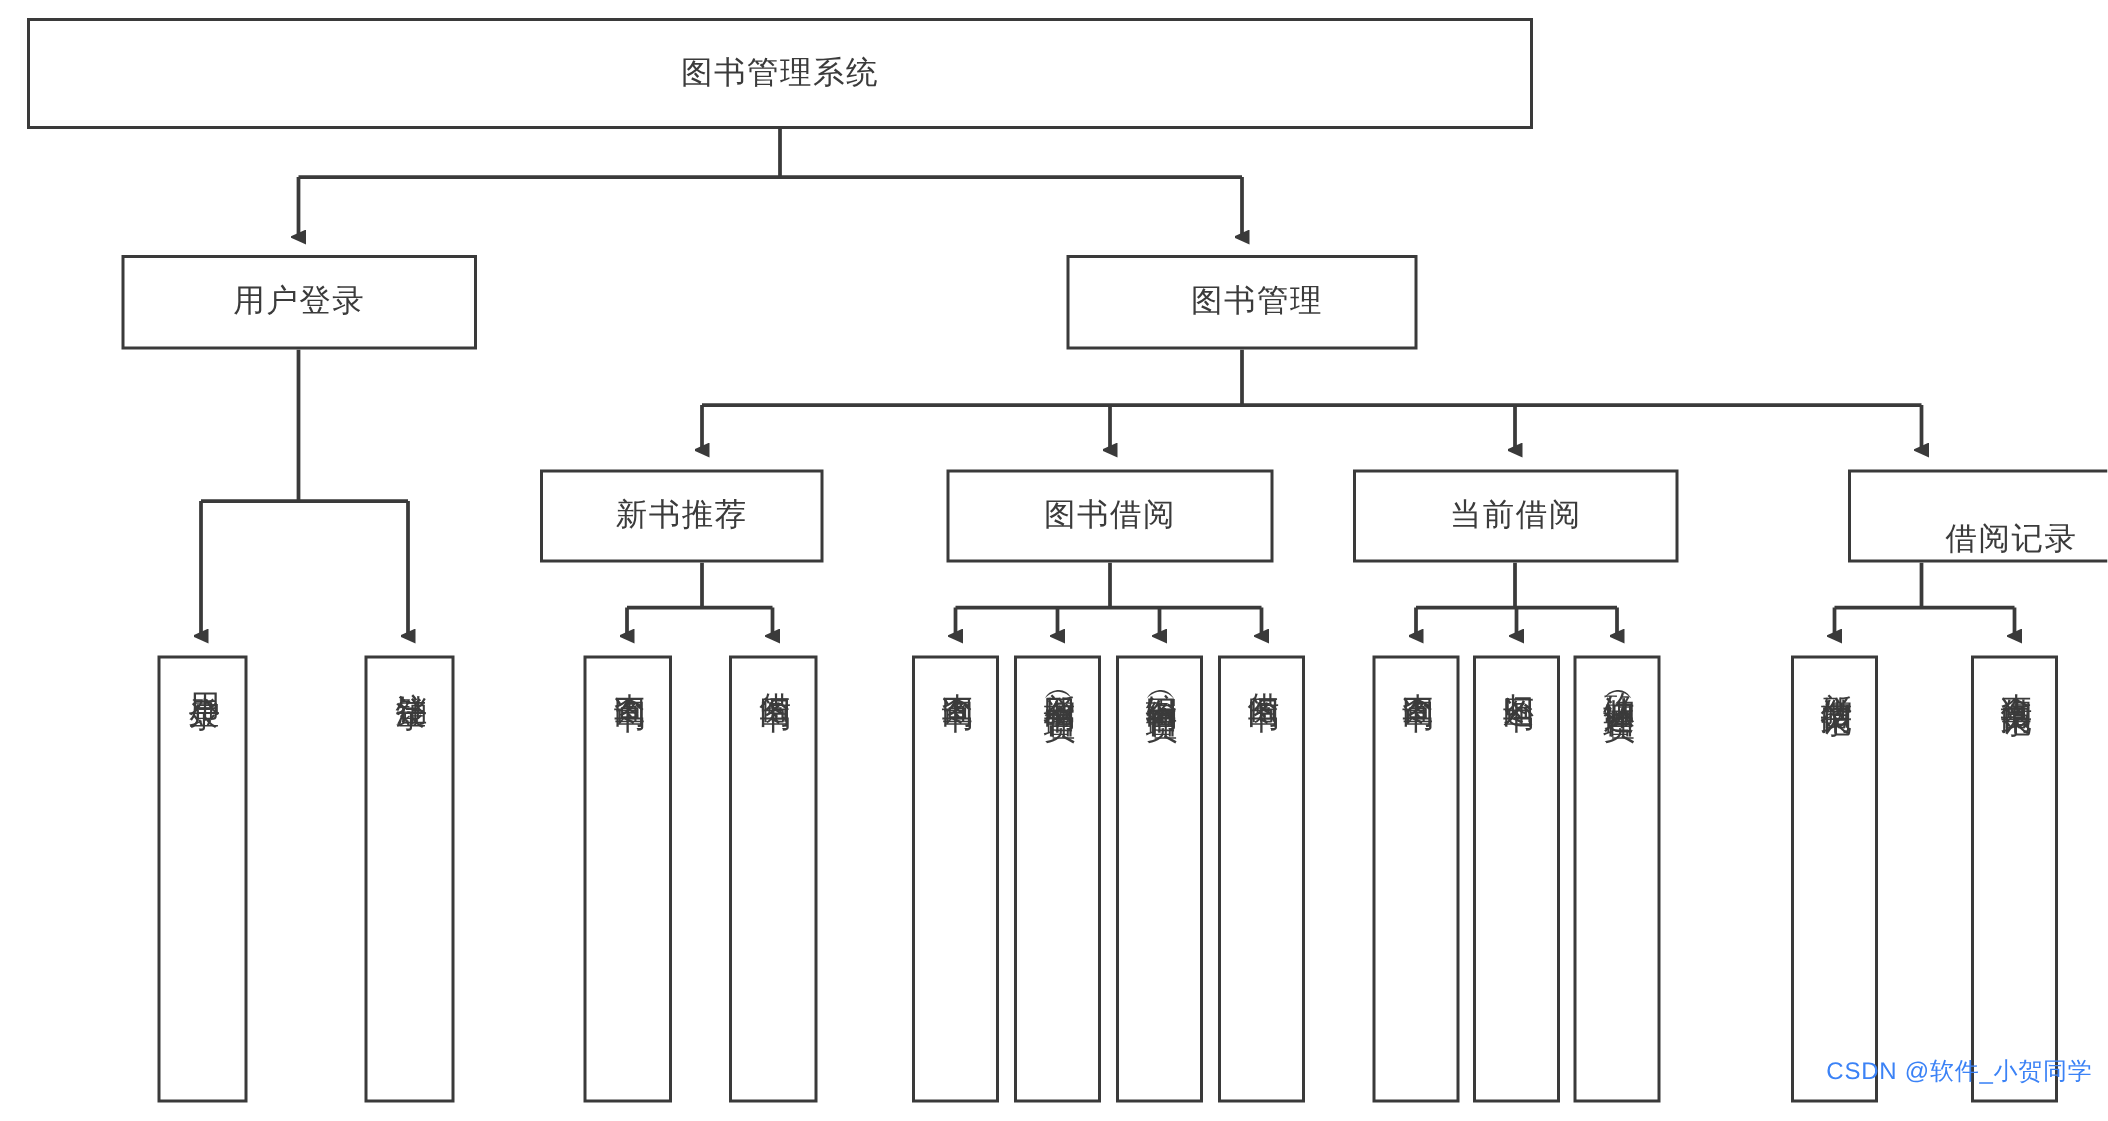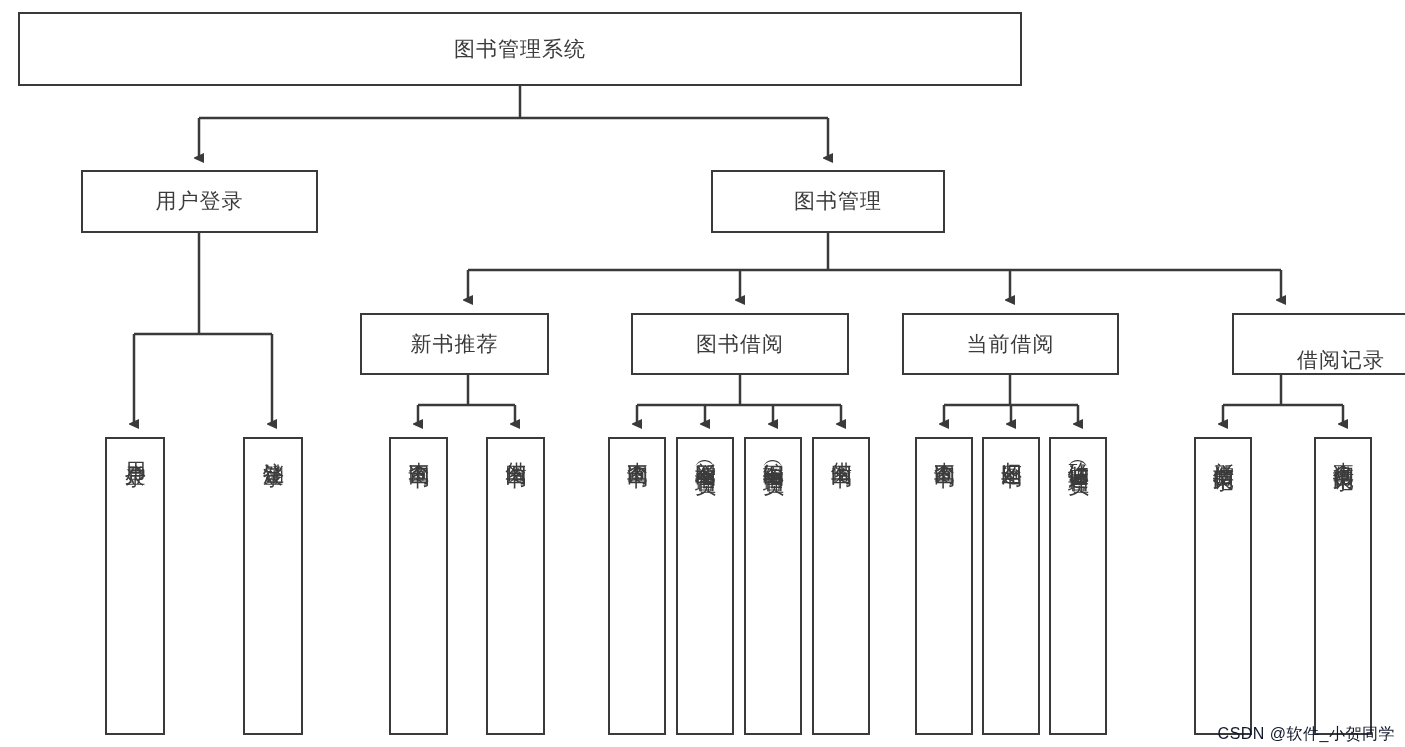--- a/index.html
+++ b/index.html
@@ -57,23 +57,23 @@
     text-orientation: upright;
     font-size: 21px;
     line-height: 1.18;
     letter-spacing: 2px;
     white-space: nowrap;
     text-align: center;
   }
   .watermark {
     position: absolute;
     right: 10px;
-    bottom: 2px;
+    bottom: 22px;
     font-size: 16px;
-    color: #0f172a;
+    color: #3b82f6;
     letter-spacing: 0.5px;
     white-space: nowrap;
     user-select: none;
   }
 </style>
 </head>
 <body>
 
 <div id="canvas">
 

